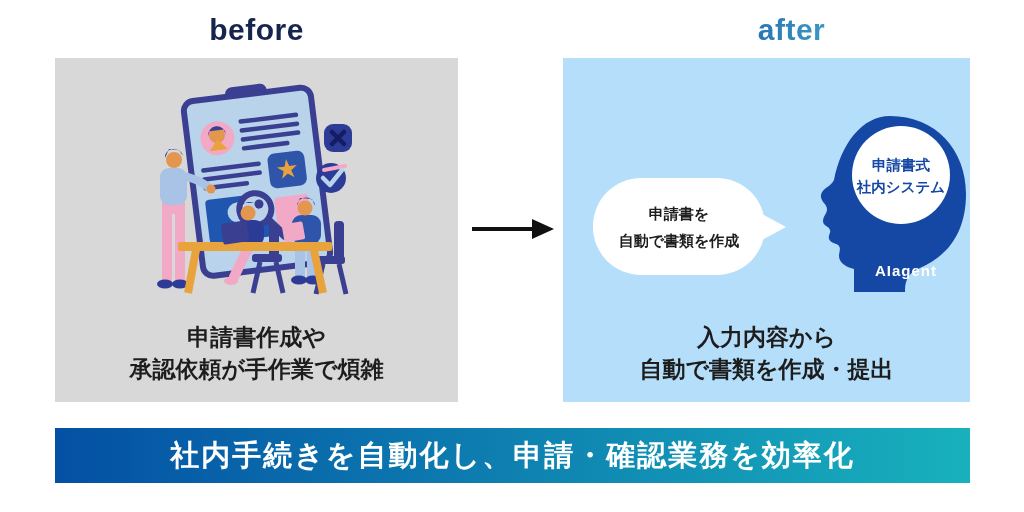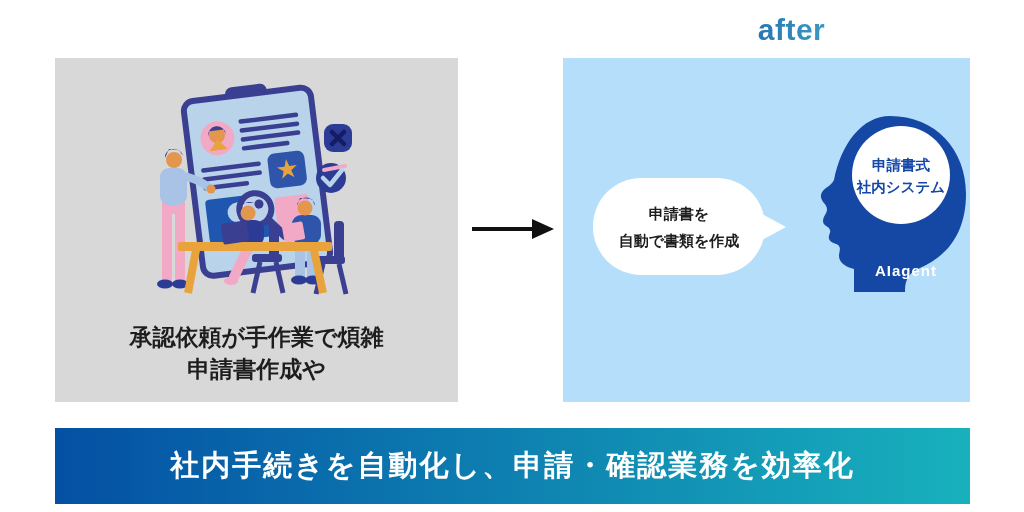--- a/index.html
+++ b/index.html
@@ -33,31 +33,32 @@
     display:flex;flex-direction:column;align-items:center;justify-content:center;
     font-size:15px;font-weight:700;color:#1d1d1d;line-height:1.8;text-align:right;
   }
   .bubble::after{
     content:"";position:absolute;right:-21px;top:50%;transform:translateY(-50%);
     width:0;height:0;border-top:13px solid transparent;border-bottom:13px solid transparent;
     border-left:24px solid #ffffff;
   }
   .head-figure{position:absolute;left:235px;top:54px;}
   .banner{
-    position:absolute;left:55px;top:428px;width:915px;height:76px;
+    position:absolute;left:55px;top:428px;width:915px;height:55px;
     background:linear-gradient(90deg,#0450a4,#18b1bd);
     display:flex;align-items:center;justify-content:center;
     color:#ffffff;font-size:29px;font-weight:700;letter-spacing:2px;
   }
 </style>
 </head>
 <body>
 
 <div class="canvas">
 
+  <div class="panel-title title-before">before</div>
   <div class="panel-title title-after">after</div>
 
   <div class="panel panel-before">
     <svg class="illustration" width="215" height="215" viewBox="0 0 215 215">
 
       <g transform="rotate(-7 107 100)">
         <rect x="88" y="3" width="42" height="16" rx="7" fill="#3a3f92"></rect>
         <rect x="45" y="12" width="128" height="176" rx="10" fill="#b9d3ea" stroke="#3a3f92" stroke-width="6"></rect>
 
         <g>
@@ -154,41 +155,45 @@
         <line x1="48" y1="168" x2="40" y2="211" stroke="#e8a33d" stroke-width="8"></line>
         <line x1="166" y1="168" x2="175" y2="211" stroke="#e8a33d" stroke-width="8"></line>
       </g>
 
       <g>
         <rect x="74" y="140" width="26" height="21" rx="2" fill="#3a3f92" transform="rotate(-8 87 150)"></rect>
         <rect x="135" y="141" width="21" height="18" rx="2" fill="#f2a9c6" transform="rotate(-10 145 150)"></rect>
       </g>
     </svg>
     <div class="caption">
+      <div>申請書作成や</div>
       <div>承認依頼が手作業で煩雑</div>
-      <div>申請書作成や</div>
     </div>
   </div>
 
   <svg class="arrow" width="88" height="46" viewBox="0 0 88 46">
     <line x1="3" y1="23" x2="66" y2="23" stroke="#111111" stroke-width="4"></line>
     <polygon points="63,13 63,33 85,23" fill="#111111"></polygon>
   </svg>
 
   <div class="panel panel-after">
     <div class="bubble">
       <div>申請書を</div>
       <div>自動で書類を作成</div>
     </div>
     <svg class="head-figure" width="170" height="180" viewBox="0 0 170 180">
       <path fill="#1548a5" d="M92 4 C138 4 168 38 168 82 C168 120 150 144 122 156 C112 160 107 167 107 178 L107 180 L56 180 L56 157 C47 155 41 150 41 144 C41 140 43 137 41 134 C39 131 33 132 31 127 C30 123 33 121 32 118 C31 114 25 114 25 109 C25 104 29 102 29 97 C29 92 22 89 23 83 C24 76 33 75 36 68 C43 32 64 4 92 4 Z"></path>
       <circle cx="103" cy="63" r="49" fill="#ffffff"></circle>
       <text x="103" y="58" text-anchor="middle" font-size="14.5" font-weight="bold" fill="#1548a5">申請書式</text>
       <text x="103" y="80" text-anchor="middle" font-size="14.5" font-weight="bold" fill="#1548a5">社内システム</text>
       <text x="108" y="164" text-anchor="middle" font-size="15" font-weight="bold" letter-spacing="1" fill="#ffffff">AIagent</text>
     </svg>
+    <div class="caption">
+      <div>入力内容から</div>
+      <div>自動で書類を作成・提出</div>
+    </div>
   </div>
 
   <div class="banner">
     <span>社内手続きを自動化し、申請・確認業務を効率化</span>
   </div>
 
 </div>
 
 </body></html>

